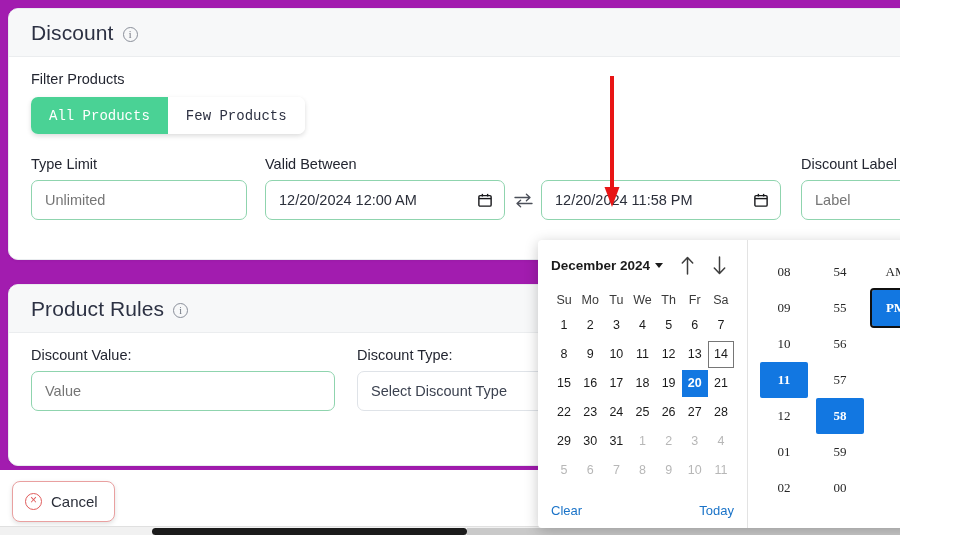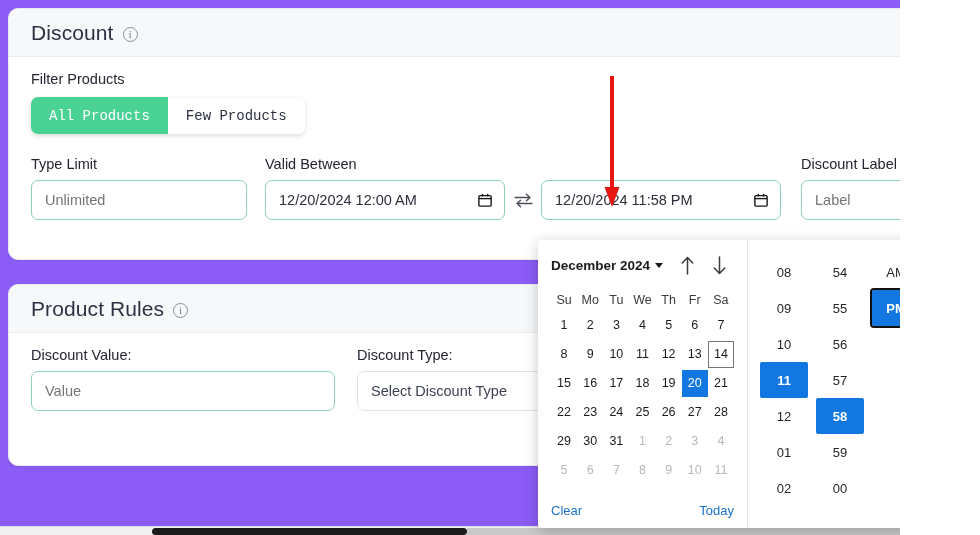--- a/index.html
+++ b/index.html
@@ -8,21 +8,21 @@
     margin: 0; padding: 0;
     width: 980px; height: 535px;
     overflow: hidden;
     background: #ffffff;
     font-family: "Liberation Sans", sans-serif;
     -webkit-font-smoothing: antialiased;
   }
   #root {
     position: relative;
     width: 900px; height: 535px;
-    background: #8b5cf6;
+    background: #a21caf;
     overflow: hidden;
   }
 
   
   .card {
     position: absolute;
     background: #ffffff;
     border: 1px solid #e9ecef;
     border-radius: 10px;
     box-shadow: 0 1px 3px rgba(0,0,0,0.05);
@@ -290,21 +290,21 @@
     font-size: 12.5px;
     color: #1b1b1b;
     text-align: center;
     height: 27px;
     line-height: 25px;
     cursor: pointer;
     border: 1px solid transparent;
     font-family: "Liberation Sans", sans-serif;
   }
   .cal-cell.muted { color: #b7b7b7; }
-  .cal-cell.selected { background: #1277e1; color: #ffffff; font-weight: normal; }
+  .cal-cell.selected { background: #1277e1; color: #ffffff; font-weight: bold; }
   .cal-cell.today-box { border: 1px solid #767676; }
   .cal-foot {
     position: absolute;
     left: 13px; right: 13px; bottom: 10px;
     display: flex;
     justify-content: space-between;
     align-items: center;
   }
   .cal-link {
     font-size: 13px;
@@ -327,21 +327,21 @@
   }
   .time-item {
     font-size: 13px;
     color: #262626;
     height: 36px;
     width: 48px;
     display: flex;
     align-items: center;
     justify-content: center;
     cursor: pointer;
-    font-family: Liberation Sans, sans-serif;
+    font-family: Liberation Serif, serif;
   }
   .time-item.selected {
     background: #1277e1;
     color: #ffffff;
     font-weight: bold;
     border-radius: 2px;
   }
   .time-item.selected.focused {
     outline: 2.5px solid #101010;
     outline-offset: 0px;
@@ -468,20 +468,26 @@
                 <path d="M4.5 13.5 L8 9.5 H1 Z" fill="#4a4f5a"></path>
               </svg>
             </span>
           </div>
         </div>
 
       </div>
     </div>
   </section>
 
+  <div id="footer-bar">
+    <button class="btn-cancel">
+      <span class="x-circle"></span>
+      <span>Cancel</span>
+    </button>
+  </div>
   <button class="btn-primary">Update</button>
 
   <div id="dt-popup">
 
     <div id="cal-pane">
       <div class="cal-head">
         <span class="cal-month">December 2024</span>
         <span class="cal-month-caret"></span>
         <span class="cal-nav">
           <button class="cal-nav-btn">

